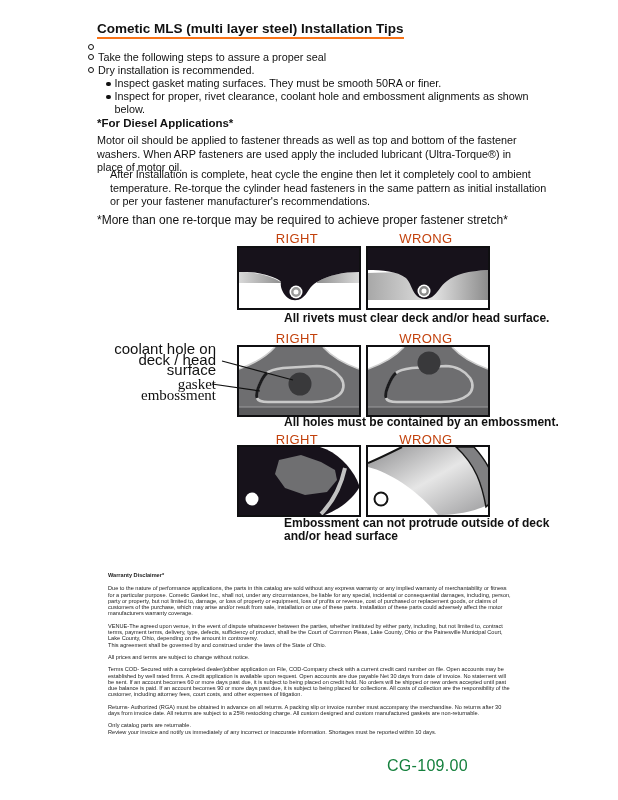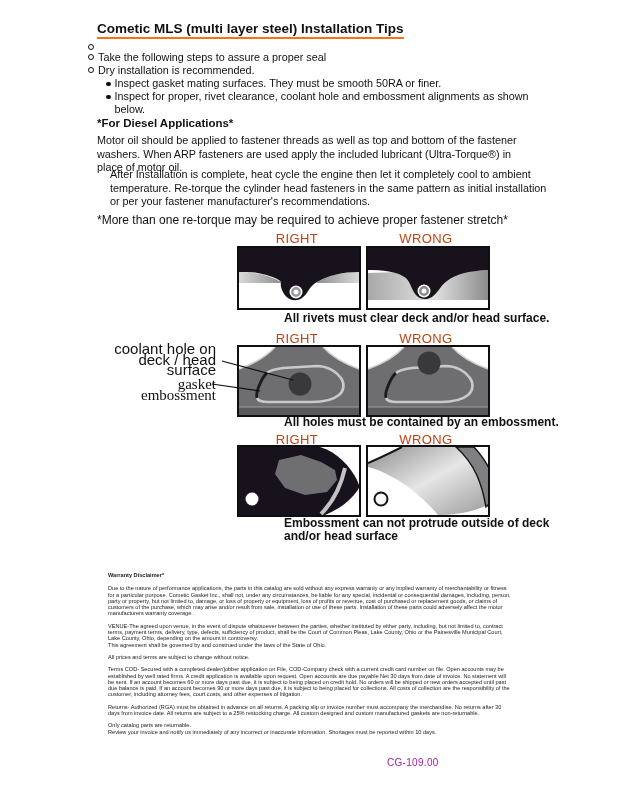--- a/index.html
+++ b/index.html
@@ -39,21 +39,21 @@
   .callout {
     position:absolute; width:116px; text-align:right;
     font-size:15px; line-height:10.5px; white-space:pre-line;
   }
   .callout-lines { position:absolute; left:205px; top:355px; width:105px; height:42px; }
   
   .legal { position:absolute; left:108px; top:572px; width:404px; font-size:5.6px; line-height:6.3px; color:#1c1c1c; }
   .legal-heading { font-weight:bold; margin-bottom:7px; }
   .legal-p { margin:0 0 6px 0; white-space:pre-line; }
   
-  .page-code { position:absolute; left:387px; top:757px; font-size:10px; letter-spacing:0.3px; color:#a21caf; }
+  .page-code { position:absolute; left:387px; top:757px; font-size:16px; letter-spacing:0.3px; color:#15803d; }
 </style>
 </head>
 <body>
 
 <div class="sheet">
 
   <div class="page-title">Cometic MLS (multi layer steel) Installation Tips</div>
 
   <div class="tips">
     <div class="b-row">

